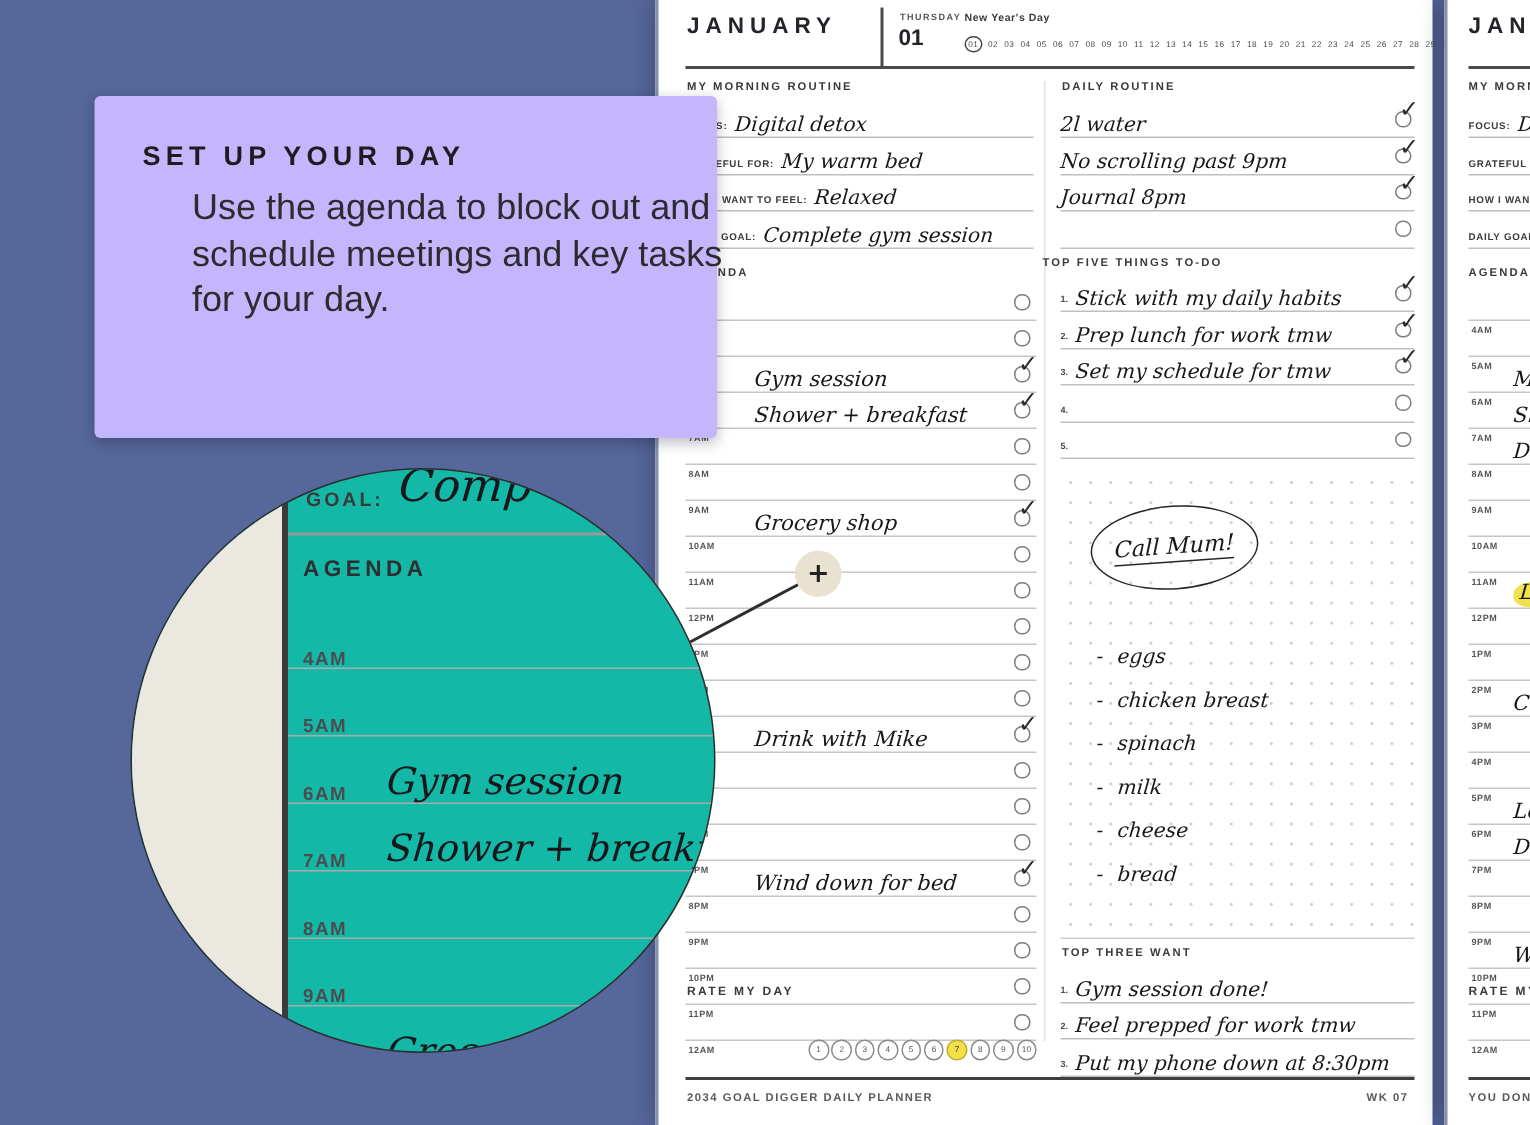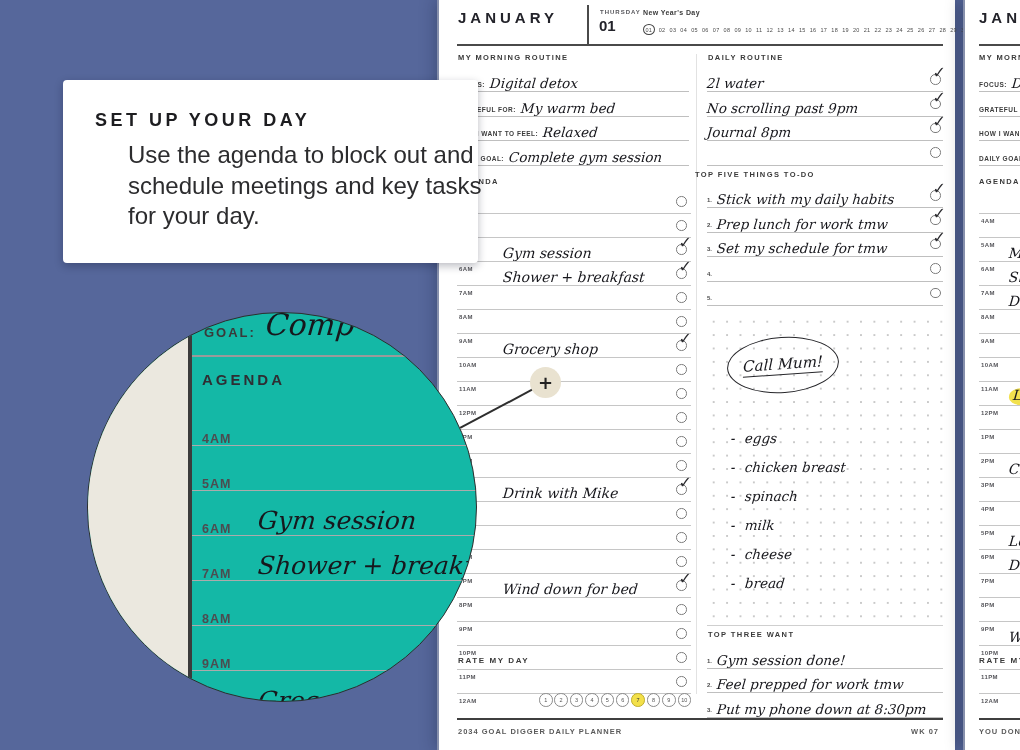--- a/index.html
+++ b/index.html
@@ -70,21 +70,21 @@
   #notes-area { position:absolute; left:268px; top:315px; width:236px; height:308px;
     background-image:radial-gradient(circle, #c9c9c9 0.8px, rgba(0,0,0,0) 1px); background-size:13.4px 13.4px; }
   #call-mum { position:absolute; left:20px; top:22px; width:112px; height:56px; border:1.6px solid #26262a; border-radius:50%; transform:rotate(-4deg); display:flex; align-items:center; justify-content:center; background:transparent; }
   #call-mum span { font-size:15px; border-bottom:1.5px solid #26262a; padding-bottom:1px; }
   #shopping-list { position:absolute; left:24px; top:115px; }
   .list-row { height:29px; display:flex; gap:9px; align-items:flex-start; }
   .list-row .hw { font-size:13.5px; }
   .wins-topline { position:absolute; left:268px; top:625px; width:236px; height:1px; background:#cfcfcf; }
 
   
-  #callout { position:absolute; left:63px; top:80px; width:415px; height:183px; background:#ffffff; border-radius:4px; box-shadow:0 3px 9px rgba(10,15,35,.28); z-index:8; }
+  #callout { position:absolute; left:63px; top:64px; width:415px; height:228px; background:#c4b5fd; border-radius:4px; box-shadow:0 3px 9px rgba(10,15,35,.28); z-index:8; }
   #callout h2 { position:absolute; left:32px; top:30px; font-size:18px; letter-spacing:3.5px; color:#1d1d20; font-weight:bold; }
   #callout p { position:absolute; left:32px; top:60px; width:360px; font-size:24px; line-height:30.5px; color:#2c2c2e;margin-left:33px; }
 
   
   #magnifier { position:absolute; left:87px; top:312px; width:390px; height:390px; border-radius:50%; background:#14b8a6; border:1.5px solid #2d2d2d; overflow:hidden; z-index:7; }
   .mag-beige { position:absolute; left:0; top:0; width:100px; height:390px; background:#ebe8df; }
   .mag-spine { position:absolute; left:100px; top:0; width:3.5px; height:390px; background:#3b3b3b; }
   .mag-goal-label { position:absolute; left:116px; top:12px; font-size:13px; font-weight:bold; letter-spacing:2px; color:#3a3a3a; }
   .mag-goal-value { position:absolute; left:178px; top:-6px; font-size:30px; }
   .mag-goal-line { position:absolute; left:104px; top:42px; width:286px; height:1.5px; background:#9a9a9a; }

